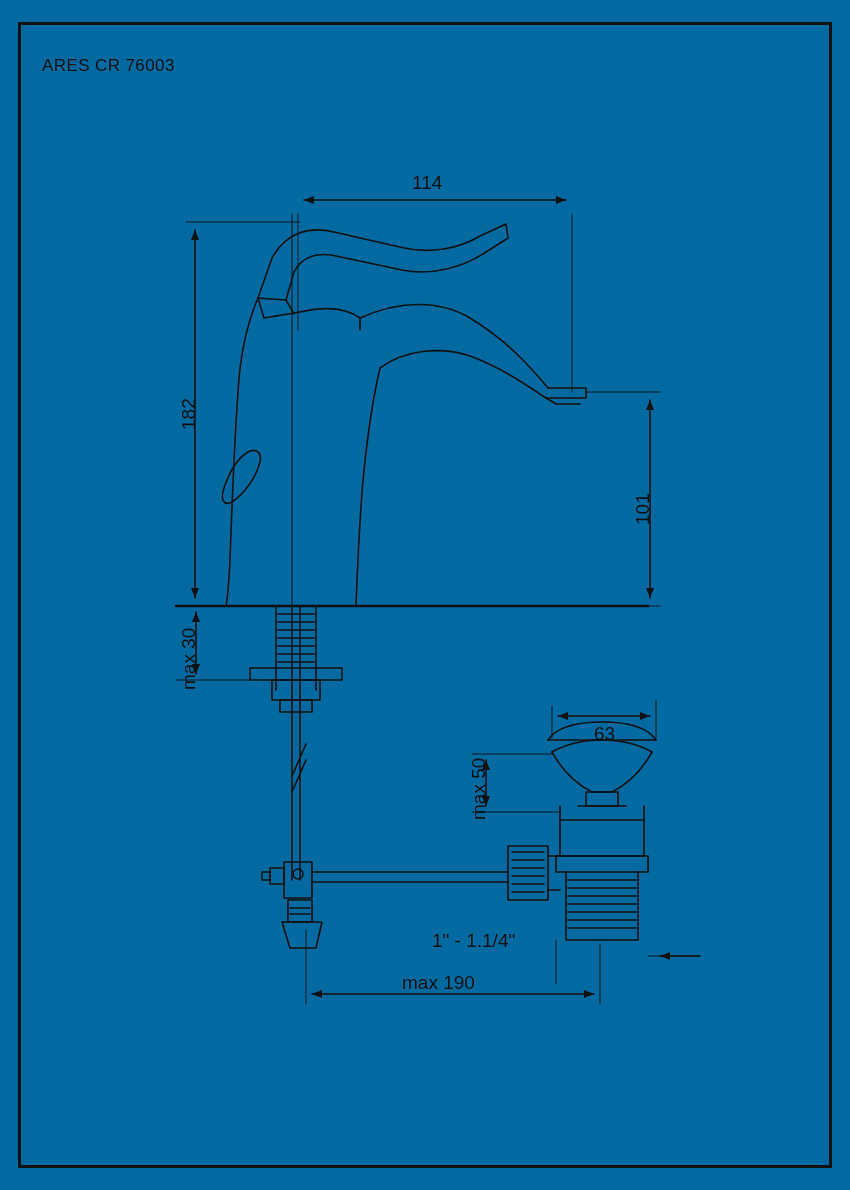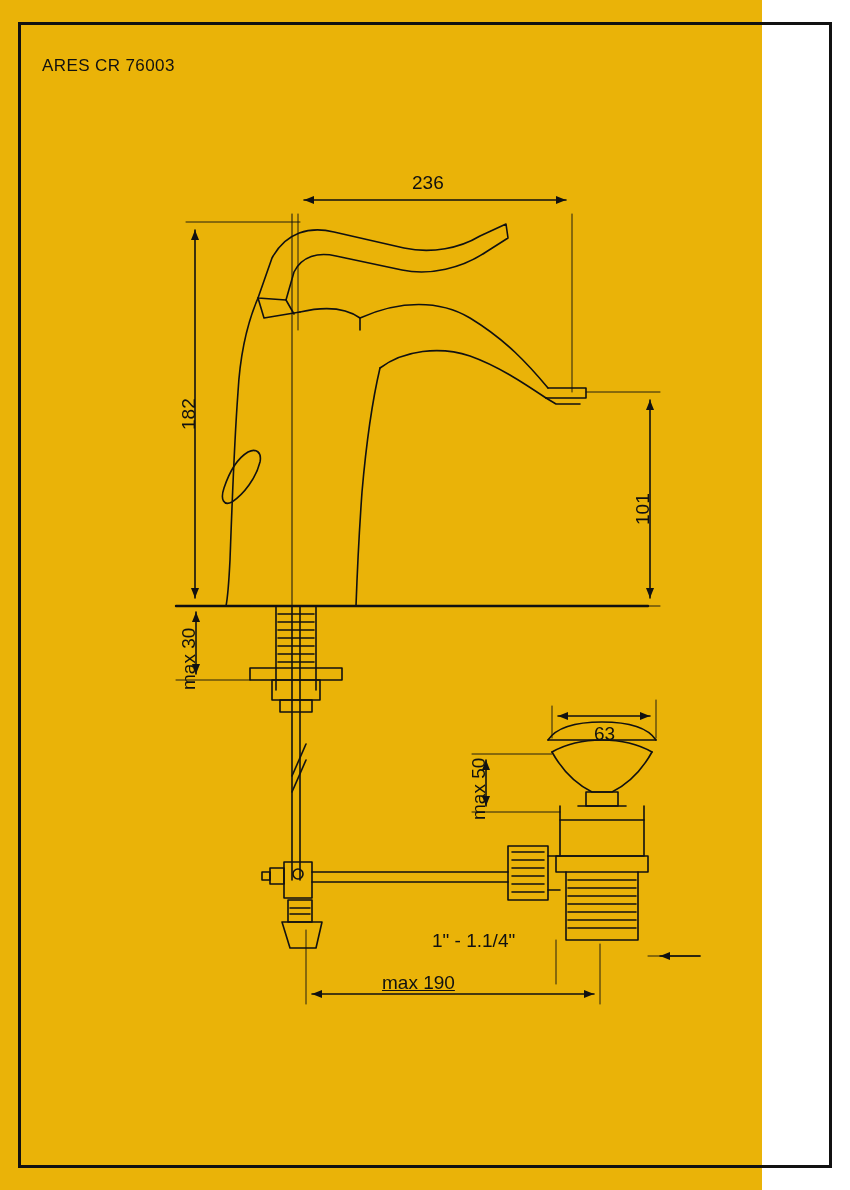--- a/index.html
+++ b/index.html
@@ -9,23 +9,23 @@
   }
   body {
     width: 850px;
     height: 1190px;
     font-family: "Liberation Sans", sans-serif;
     color: #000000;
     overflow: hidden;
   }
   .page {
     position: relative;
-    width: 762px;
+    width: 850px;
     height: 1190px;
-    background: #eab308;
+    background: #0369a1;
   }
   .frame {
     position: absolute;
     left: 18px;
     top: 22px;
     width: 814px;
     height: 1146px;
     border: 3px solid #111111;
     box-sizing: border-box;
   }
@@ -179,29 +179,29 @@
       <path d="M700,956 L660,956" marker-end="url(#arrEnd)"></path>
       <path d="M556,940 L556,984" stroke-width="0.9"></path>
 
       <path d="M306,930 L306,1004" stroke-width="0.9"></path>
       <path d="M600,944 L600,1004" stroke-width="0.9"></path>
       <path d="M312,994 L594,994" marker-start="url(#arrStart)" marker-end="url(#arrEnd)"></path>
 
     </g>
   </svg>
 
-  <div class="dim-label" style="left:412px; top:172px;">236</div>
+  <div class="dim-label" style="left:412px; top:172px;">114</div>
 
   <div class="dim-label vert" style="left:178px; top:430px;">182</div>
 
   <div class="dim-label vert" style="left:632px; top:525px;">101</div>
 
   <div class="dim-label vert" style="left:178px; top:690px;">max 30</div>
 
   <div class="dim-label" style="left:594px; top:723px;">63</div>
 
   <div class="dim-label vert" style="left:468px; top:820px;">max 50</div>
 
   <div class="dim-label" style="left:432px; top:930px;">1" - 1.1/4"</div>
 
-  <div class="dim-label" style="left:382px; top:972px;text-decoration:underline;">max 190</div>
+  <div class="dim-label" style="left:402px; top:972px;">max 190</div>
 
 </div>
 
 </body></html>

